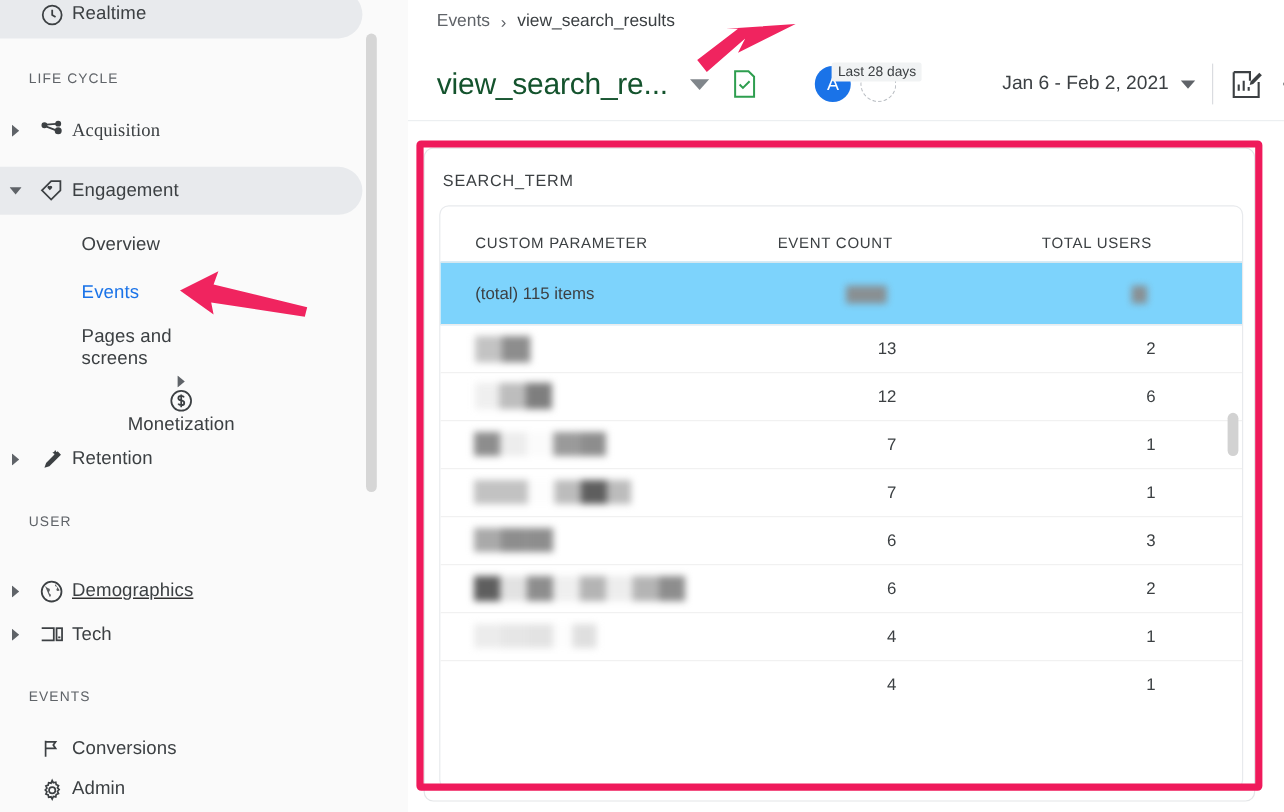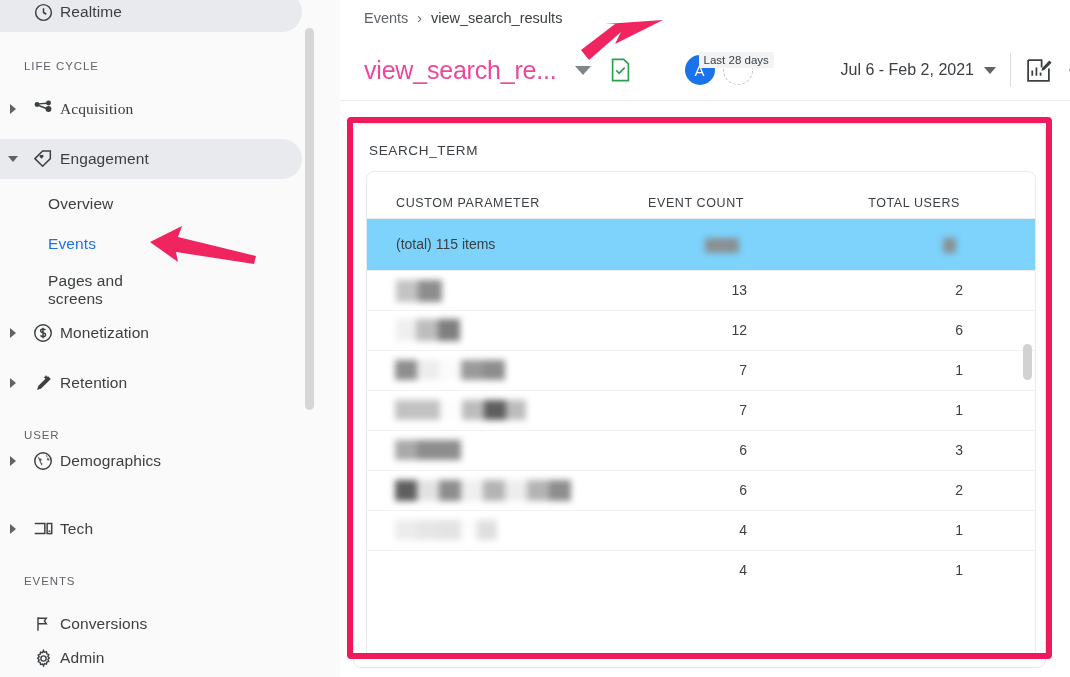--- a/index.html
+++ b/index.html
@@ -36,21 +36,21 @@
   }
   .nav-label.blue { color: #1a73e8; }
   .section-label {
     position: absolute; left: 24px;
     font-size: 11.5px; letter-spacing: .9px; color: #5f6368; font-weight: 500;
   }
   .sub-row {
     position: absolute; left: 0; width: 302px; height: 40px;
     display: flex; align-items: center; border-radius: 0 20px 20px 0;
   }
-  .sub-row .nav-label { margin-left: 48px; }
+  .sub-row .nav-label { margin-left: 68px; }
   #sb-scroll-track {
     position: absolute; left: 305px; top: 28px; width: 9px; height: 382px;
     background: #d6d6d6; border-radius: 5px;
   }
 
   
   #main { position: absolute; left: 340px; top: 0; width: 730px; height: 677px; background:#fff; }
 
   #breadcrumb {
     position: absolute; left: 24px; top: 10px;
@@ -58,21 +58,21 @@
     font-size: 14.5px; color: #3c4043;
   }
   #breadcrumb .crumb-first { color:#5f6368; }
   #breadcrumb .crumb-sep { color:#5f6368; font-size: 14px; }
 
   #title-bar {
     position: absolute; left: 24px; top: 48px; right: 0; height: 44px;
     display: flex; align-items: center;
   }
   #page-title {
-    font-size: 25px; color: #ec4899; letter-spacing: -.2px; white-space: nowrap;
+    font-size: 25px; color: #14532d; letter-spacing: -.2px; white-space: nowrap;
   }
   #title-caret {
     margin-left: 18px; width: 0; height: 0;
     border-left: 8px solid transparent; border-right: 8px solid transparent;
     border-top: 9px solid #80868b;
   }
   #doc-check-icon { margin-left: 18px; display:flex; align-items:center; }
 
   #date-zone {
     position: absolute; right: 0; top: 48px; height: 44px;
@@ -246,21 +246,21 @@
       <div class="nav-label">Overview</div>
     </div>
     <div class="sub-row active-blue" style="top:224px;">
       <div class="nav-label blue">Events</div>
     </div>
     <div class="sub-row" style="top:264px; height:52px; align-items:center;">
       <div class="nav-label" style="margin-top:0;">Pages and
 screens</div>
     </div>
 
-    <div class="nav-row" style="top:313px;">
+    <div class="nav-row" style="top:313px;flex-direction:column;">
       <div class="nav-arrow">
         <svg width="8" height="10" viewBox="0 0 8 10">
             <polygon points="1,0 7,5 1,10" fill="#5f6368"></polygon>
           </svg>
       </div>
       <div class="nav-icon">
         <svg width="22" height="22" viewBox="0 0 24 24" fill="none" stroke="#3c4043" stroke-width="1.6">
           <circle cx="12" cy="12" r="9"></circle>
           <path d="M12 6.2v11.6M14.6 8.9c-.5-.9-1.5-1.3-2.6-1.3-1.5 0-2.6.8-2.6 2s1.1 1.8 2.6 2.1c1.6.3 2.8 1 2.8 2.2 0 1.3-1.2 2.1-2.8 2.1-1.2 0-2.2-.5-2.7-1.4"></path>
         </svg>
@@ -278,21 +278,21 @@
         <svg width="22" height="22" viewBox="0 0 24 24" fill="none" stroke="#3c4043" stroke-width="1.8">
           <path d="M17.5 4.5 7 15l-1.5 4.5L10 18 20.5 7.5z" fill="#3c4043" stroke="none"></path>
           <path d="M15.3 3.2l.9 1.7 1.7.9-1.7.9-.9 1.7-.9-1.7-1.7-.9 1.7-.9z" fill="#3c4043" stroke="none"></path>
         </svg>
       </div>
       <div class="nav-label">Retention</div>
     </div>
 
     <div class="section-label" style="top:429px;">USER</div>
 
-    <div class="nav-row" style="top:441px;">
+    <div class="nav-row" style="top:473px;text-decoration:underline;">
       <div class="nav-arrow">
         <svg width="8" height="10" viewBox="0 0 8 10">
             <polygon points="1,0 7,5 1,10" fill="#5f6368"></polygon>
           </svg>
       </div>
       <div class="nav-icon">
         <svg width="22" height="22" viewBox="0 0 24 24" fill="none" stroke="#3c4043" stroke-width="1.6">
           <circle cx="12" cy="12" r="9"></circle>
           <path d="M6 7c1.5.6 2 2 3.5 2.2 1 .1 1.3 1.4.6 2.3-.8 1-.4 2.2.6 2.6 1.2.5.6 2.3-.4 2.7" fill="#3c4043" stroke="none" opacity=".85"></path>
           <path d="M15.5 5.4c-.9.7-.3 1.9.6 2 1 .2 1.4 1.3.6 2-.8.8-.1 2 1 2 .6 0 1.2-.2 1.6-.6" fill="#3c4043" stroke="none" opacity=".85"></path>
@@ -360,21 +360,21 @@
           <path d="M3.5 2.5h12l5 5v18h-17z"></path>
           <path d="M7.5 14.5l3 3 6-6"></path>
         </svg>
       </div>
     </div>
 
     <div id="date-zone">
       <div id="avatar">A</div>
       <div id="compare-dot"></div>
       <div id="date-preset">Last 28 days</div>
-      <div id="date-range">Jul 6 - Feb 2, 2021</div>
+      <div id="date-range">Jan 6 - Feb 2, 2021</div>
       <div id="date-caret"></div>
       <div id="header-divider"></div>
       <div class="hdr-icon">
         <svg width="27" height="27" viewBox="0 0 26 26" fill="none" stroke="#3c4043" stroke-width="1.7">
           <path d="M3 3h13v7M3 3v20h20V11"></path>
           <path d="M7 18v-5M11 18v-8M15 18v-3"></path>
           <path d="M16.5 10.5 23.5 3.4l2.1 2.1-7 7.1-2.8.7z" fill="#3c4043" stroke="none"></path>
         </svg>
       </div>
       <div class="hdr-icon" style="margin-left:16px; margin-right:-12px; overflow:hidden; width:14px;">

